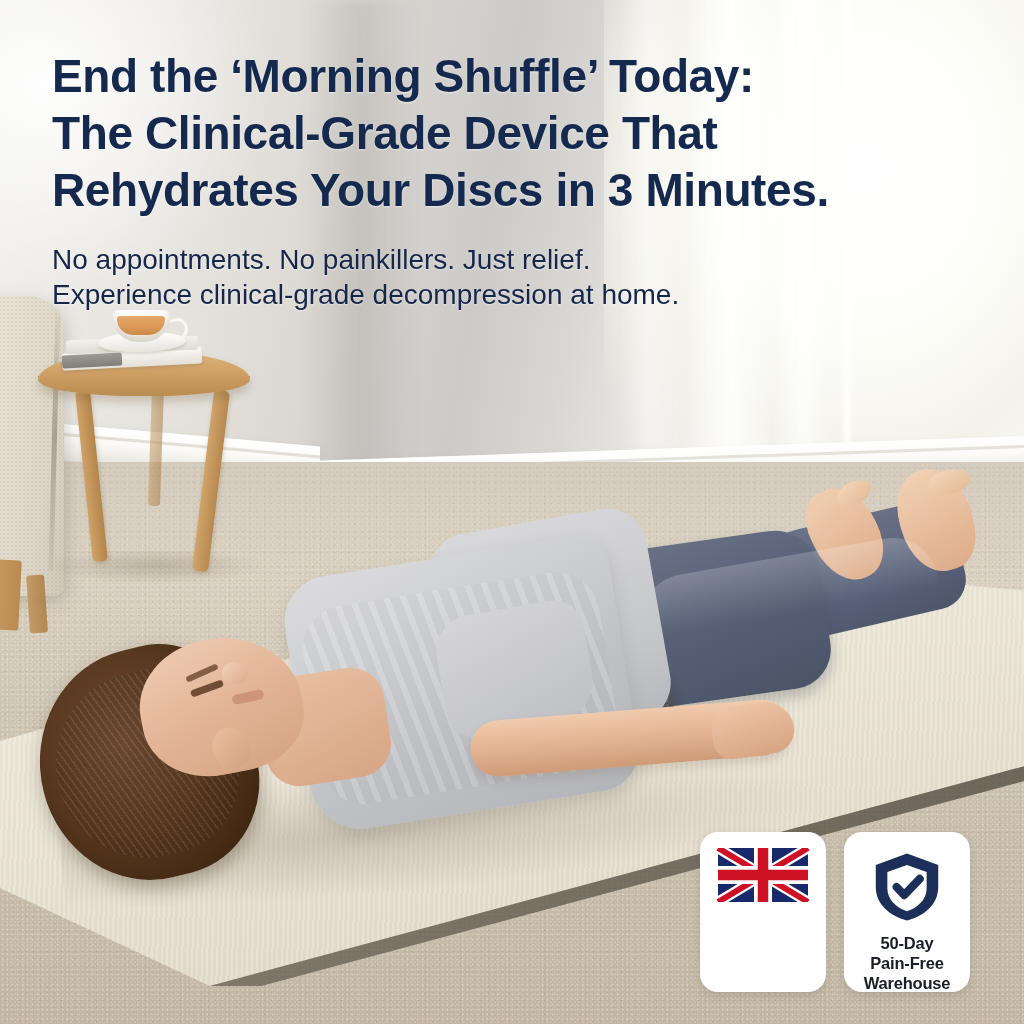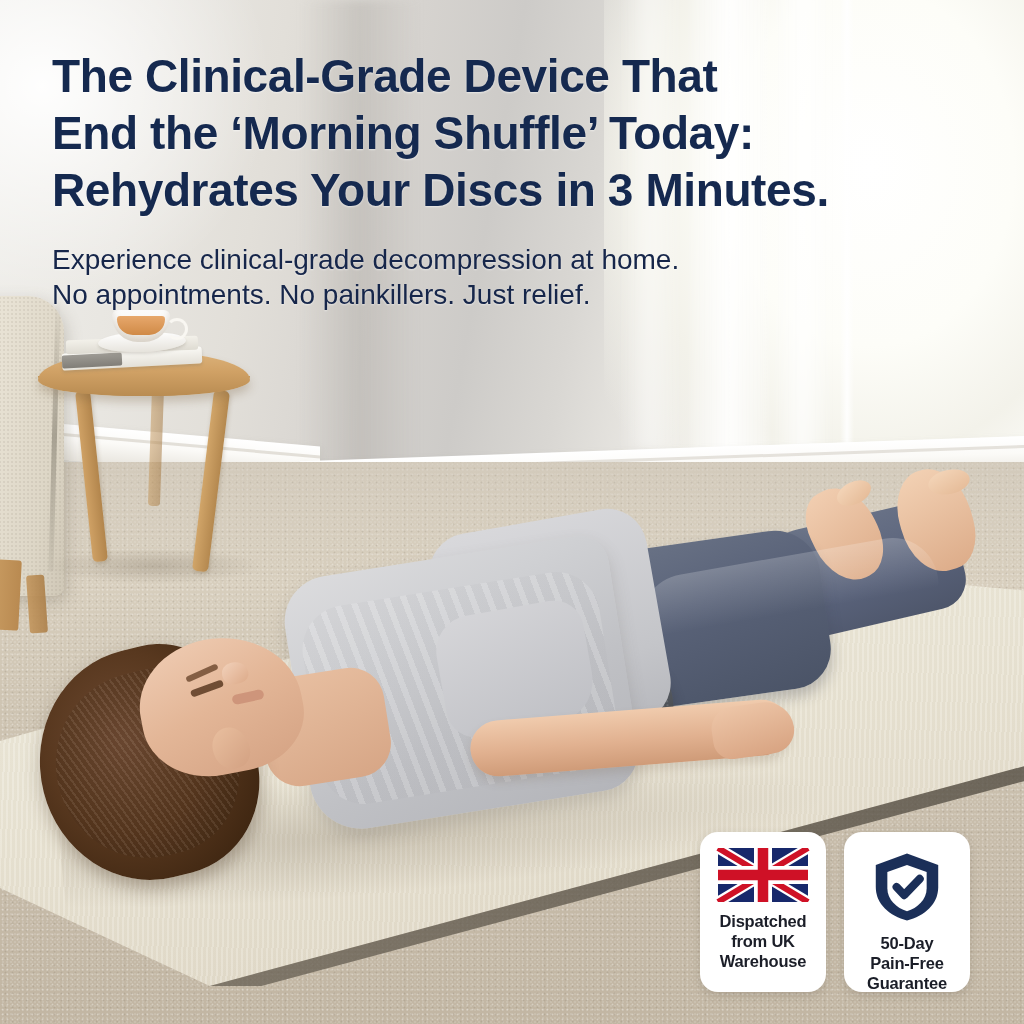--- a/index.html
+++ b/index.html
@@ -495,59 +495,54 @@
     <div class="p-ear"></div>
     <div class="p-brow"></div>
     <div class="p-eye"></div>
     <div class="p-nose"></div>
     <div class="p-lip"></div>
     <div class="p-arm"></div>
     <div class="p-hand"></div>
   </div>
 
   <div class="headline">
+    <div>End the ‘Morning Shuffle’ Today:</div>
     <div>The Clinical-Grade Device That</div>
-    <div>End the ‘Morning Shuffle’ Today:</div>
     <div>Rehydrates Your Discs in 3 Minutes.</div>
   </div>
 
   <div class="subhead">
+    <div>No appointments. No painkillers. Just relief.</div>
     <div>Experience clinical-grade decompression at home.</div>
-    <div>No appointments. No painkillers. Just relief.</div>
   </div>
 
   <div class="badges">
 
     <div class="badge">
       <span class="flag-wrap">
         <svg viewBox="0 0 60 36" width="94" height="54" aria-hidden="true">
           <rect width="60" height="36" fill="#17286b"></rect>
           <path d="M0,0 L60,36 M60,0 L0,36" stroke="#fff" stroke-width="7"></path>
           <path d="M0,0 L60,36 M60,0 L0,36" stroke="#cf1126" stroke-width="4"></path>
           <path d="M30,0 V36 M0,18 H60" stroke="#fff" stroke-width="12"></path>
           <path d="M30,0 V36 M0,18 H60" stroke="#cf1126" stroke-width="7"></path>
         </svg>
       </span>
-      <div class="badge-label">
-        <div>Dispatched</div>
-        <div>from UK</div>
-        <div>Warehouse</div>
-      </div>
     </div>
 
     <div class="badge">
       <span class="shield-wrap">
         <svg viewBox="0 0 64 64" width="74" height="74" aria-hidden="true">
           <path d="M32 3 L59 13 V32 C59 47 47 57 32 61 C17 57 5 47 5 32 V13 Z" fill="#1b2f58"></path>
           <path d="M32 13 L49 19 V33 C49 43 41 50 32 53 C23 50 15 43 15 33 V19 Z" fill="#ffffff"></path>
           <path d="M23 32 L29.5 39 L43 25" fill="none" stroke="#1b2f58" stroke-width="7" stroke-linecap="round" stroke-linejoin="round"></path>
         </svg>
       </span>
       <div class="badge-label">
         <div>50-Day</div>
         <div>Pain-Free</div>
-        <div>Guarantee</div>
+        <div>Warehouse</div>
       </div>
     </div>
 
   </div>
 
 </div>
 
 </body></html>

